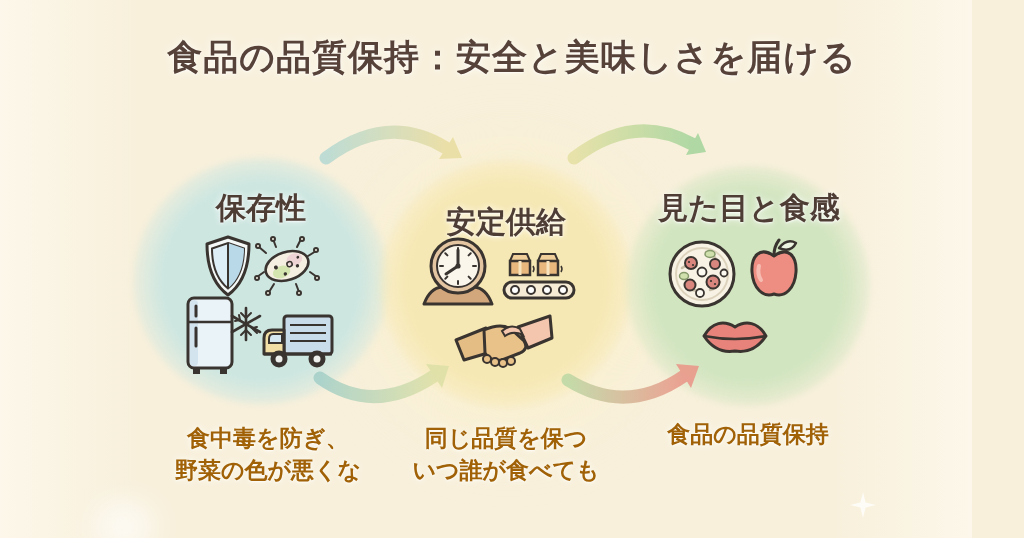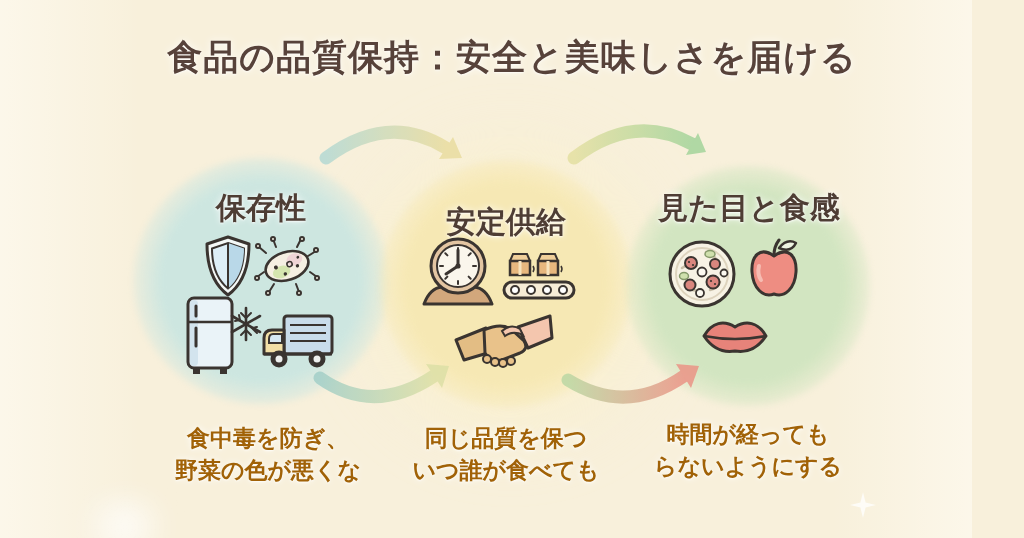--- a/index.html
+++ b/index.html
@@ -266,18 +266,17 @@
 
   <div class="caption caption-1">
     <span>食中毒を防ぎ、</span>
     <span>野菜の色が悪くな</span>
   </div>
   <div class="caption caption-2">
     <span>同じ品質を保つ</span>
     <span>いつ誰が食べても</span>
   </div>
   <div class="caption caption-3">
-    <span>時間が経っても</span>
-    <span>らないようにする</span>
+    <span>食品の品質保持</span>
   </div>
 
   <div class="sparkle"></div>
 </div>
 
 </body></html>

